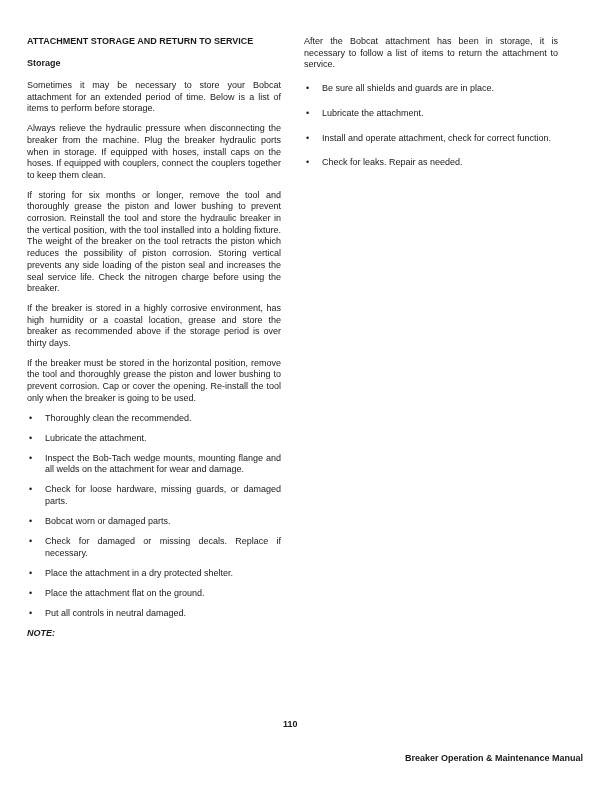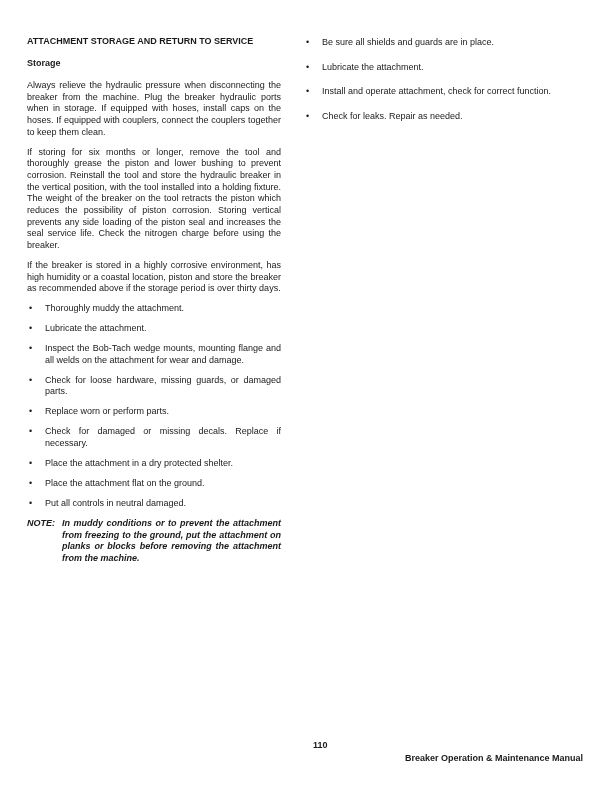--- a/index.html
+++ b/index.html
@@ -50,61 +50,63 @@
   .note {
     display: flex;
     font-weight: bold;
     margin-top: 1px;
     font-style: italic;
   }
   .note-label { width: 35px; flex: none; }
   .note-text  { flex: 1; text-align: justify; }
 
   .footer-num {
-    position: absolute; left: 283px; top: 740px;
-    font-size: 9px; font-weight: bold; margin-left: 30px;
+    position: absolute; left: 283px; top: 719px;
+    font-size: 9px; font-weight: bold;
   }
   .footer-title {
     position: absolute; right: 29px; top: 753px;
     font-size: 9px; font-weight: bold;
   }
 </style>
 </head>
 <body>
 
 <div class="page">
 
   <div class="col col-left">
     <div class="h-main">ATTACHMENT STORAGE AND RETURN TO SERVICE</div>
     <div class="h-sub">Storage</div>
 
+    <p>Sometimes it may be necessary to store your Bobcat attachment for an extended period of time. Below is a list of items to perform before storage.</p>
     <p>Always relieve the hydraulic pressure when disconnecting the breaker from the machine. Plug the breaker hydraulic ports when in storage. If equipped with hoses, install caps on the hoses. If equipped with couplers, connect the couplers together to keep them clean.</p>
     <p>If storing for six months or longer, remove the tool and thoroughly grease the piston and lower bushing to prevent corrosion. Reinstall the tool and store the hydraulic breaker in the vertical position, with the tool installed into a holding fixture. The weight of the breaker on the tool retracts the piston which reduces the possibility of piston corrosion. Storing vertical prevents any side loading of the piston seal and increases the seal service life. Check the nitrogen charge before using the breaker.</p>
-    <p>If the breaker is stored in a highly corrosive environment, has high humidity or a coastal location, piston and store the breaker as recommended above if the storage period is over thirty days.</p>
+    <p>If the breaker is stored in a highly corrosive environment, has high humidity or a coastal location, grease and store the breaker as recommended above if the storage period is over thirty days.</p>
+    <p>If the breaker must be stored in the horizontal position, remove the tool and thoroughly grease the piston and lower bushing to prevent corrosion. Cap or cover the opening. Re-install the tool only when the breaker is going to be used.</p>
 
     <div class="bullets">
       <div class="bullet">
         <span class="dot">•</span>
-        <span class="btxt">Thoroughly muddy the attachment.</span>
+        <span class="btxt">Thoroughly clean the recommended.</span>
       </div>
       <div class="bullet">
         <span class="dot">•</span>
         <span class="btxt">Lubricate the attachment.</span>
       </div>
       <div class="bullet">
         <span class="dot">•</span>
         <span class="btxt">Inspect the Bob-Tach wedge mounts, mounting flange and all welds on the attachment for wear and damage.</span>
       </div>
       <div class="bullet">
         <span class="dot">•</span>
         <span class="btxt">Check for loose hardware, missing guards, or damaged parts.</span>
       </div>
       <div class="bullet">
         <span class="dot">•</span>
-        <span class="btxt">Replace worn or perform parts.</span>
+        <span class="btxt">Bobcat worn or damaged parts.</span>
       </div>
       <div class="bullet">
         <span class="dot">•</span>
         <span class="btxt">Check for damaged or missing decals. Replace if necessary.</span>
       </div>
       <div class="bullet">
         <span class="dot">•</span>
         <span class="btxt">Place the attachment in a dry protected shelter.</span>
       </div>
       <div class="bullet">
@@ -112,26 +114,26 @@
         <span class="btxt">Place the attachment flat on the ground.</span>
       </div>
       <div class="bullet">
         <span class="dot">•</span>
         <span class="btxt">Put all controls in neutral damaged.</span>
       </div>
     </div>
 
     <div class="note">
       <span class="note-label">NOTE:</span>
-      <span class="note-text">In muddy conditions or to prevent the attachment from freezing to the ground, put the attachment on planks or blocks before removing the attachment from the machine.</span>
     </div>
   </div>
 
   <div class="col col-right">
 
+    <p>After the Bobcat attachment has been in storage, it is necessary to follow a list of items to return the attachment to service.</p>
 
     <div class="bullets bullets-right">
       <div class="bullet">
         <span class="dot">•</span>
         <span class="btxt">Be sure all shields and guards are in place.</span>
       </div>
       <div class="bullet">
         <span class="dot">•</span>
         <span class="btxt">Lubricate the attachment.</span>
       </div>

